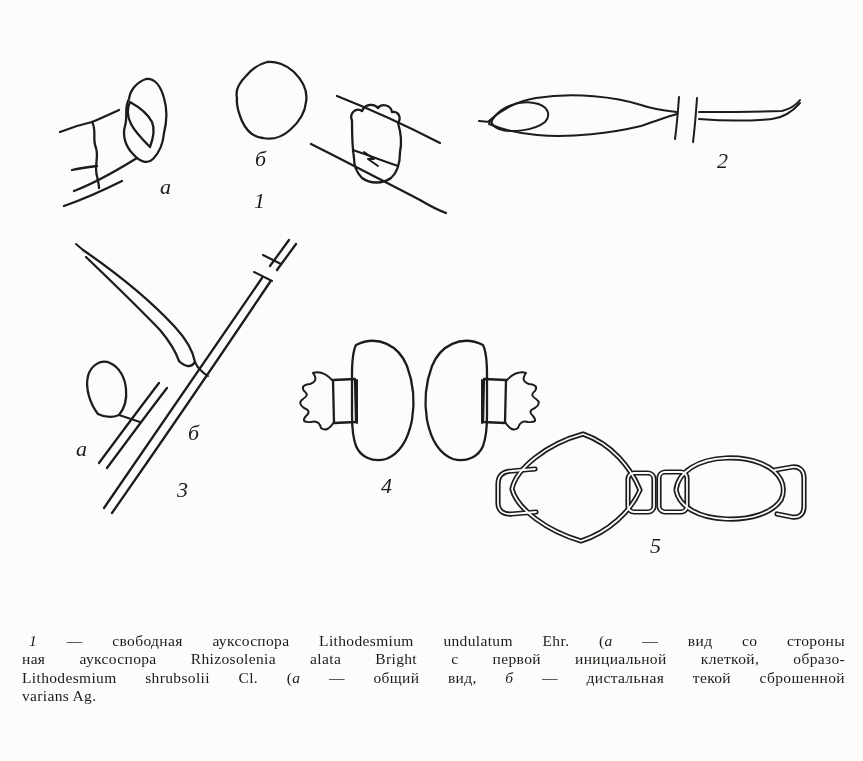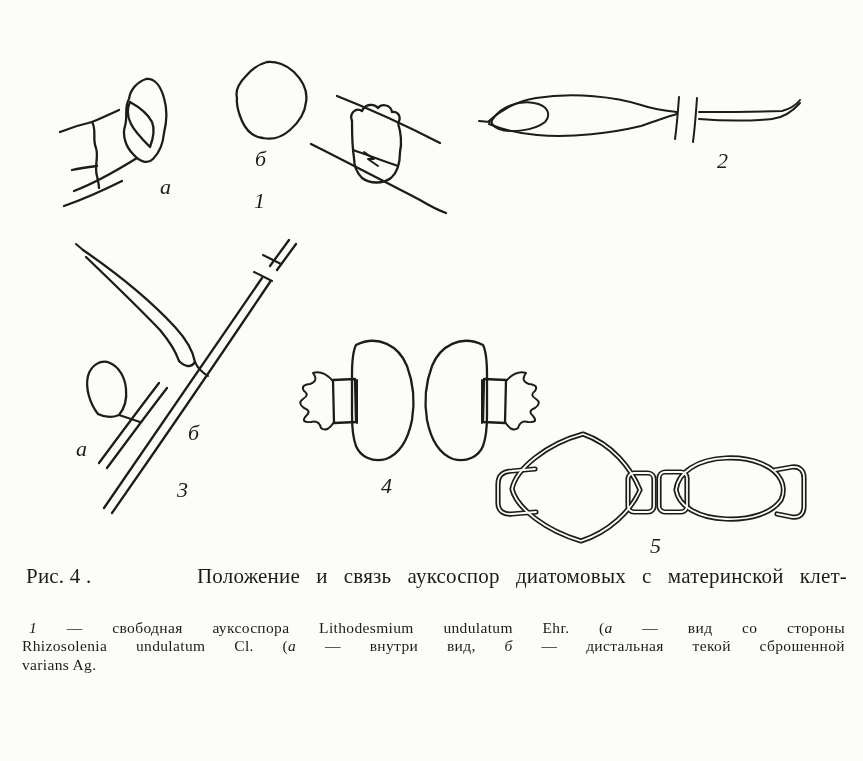--- a/index.html
+++ b/index.html
@@ -23,21 +23,21 @@
   }
   .caption-line1{display:flex;}
   .caption-prefix{flex:none;width:171px;}
   .caption-body{flex:1;text-align:justify;text-align-last:justify;}
   .legend{
     position:absolute;left:22px;right:18px;top:619px;
     font-size:15.5px;line-height:18.3px;letter-spacing:.35px;
   }
   .legend-line{white-space:normal;}
   .legend-line.just{text-align:justify;text-align-last:justify;}
-  .legend-line.indent{padding-left:7px;}
+  .legend-line.indent{padding-left:7px;margin-top:13px;}
   .legend i{font-style:italic;}
 </style>
 </head>
 <body>
 
 <svg class="figure-canvas" width="863" height="562" viewBox="0 0 863 562">
 
   <g>
     <path class="stroke" d="M60,132 C72,127 83,124 92,122 C102,118 110,114 119,110"></path>
     <path class="stroke" d="M92,122 C97,130 92,139 96,148 C99,157 94,166 97,176 C98,181 99,185 99,188"></path>
@@ -128,23 +128,20 @@
     <text class="fig-label" x="717" y="168">2</text>
     <text class="fig-label" x="76" y="456">а</text>
     <text class="fig-label" x="188" y="440">б</text>
     <text class="fig-label" x="177" y="497">3</text>
     <text class="fig-label" x="381" y="493">4</text>
     <text class="fig-label" x="650" y="553">5</text>
   </g>
 </svg>
 
 <div class="caption">
-  <div class="caption-line1">
-    <span class="caption-prefix">Рис. 4 .</span>
-    <span class="caption-body">Положение и связь ауксоспор диатомовых с материнской клет-</span>
-  </div>
 </div>
 
 <div class="legend">
     <div class="legend-line just indent"><i>1</i><span> — свободная ауксоспора Lithodesmium undulatum Ehr. (</span><i>а</i><span> — вид со стороны</span></div>
-    <div class="legend-line just"><span>Rhizosolenia undulatum Cl. (</span><i>а</i><span> — внутри вид, </span><i>б</i><span> — дистальная текой сброшенной</span></div>
+    <div class="legend-line just"><span>ная ауксоспора Rhizosolenia alata Bright с первой инициальной клеткой, образо-</span></div>
+    <div class="legend-line just"><span>Lithodesmium shrubsolii Cl. (</span><i>а</i><span> — общий вид, </span><i>б</i><span> — дистальная текой сброшенной</span></div>
     <div class="legend-line"><span>varians Ag.</span></div>
   </div>
 
 </body></html>

